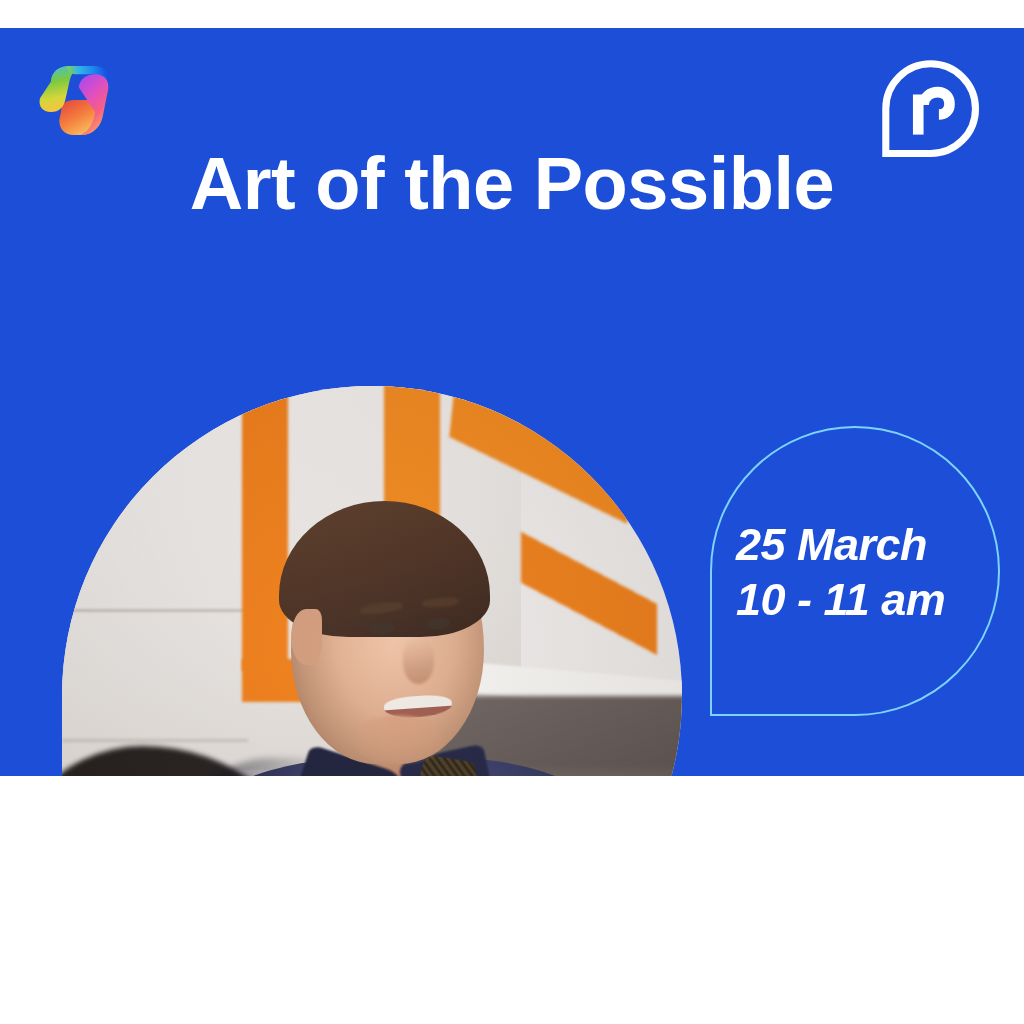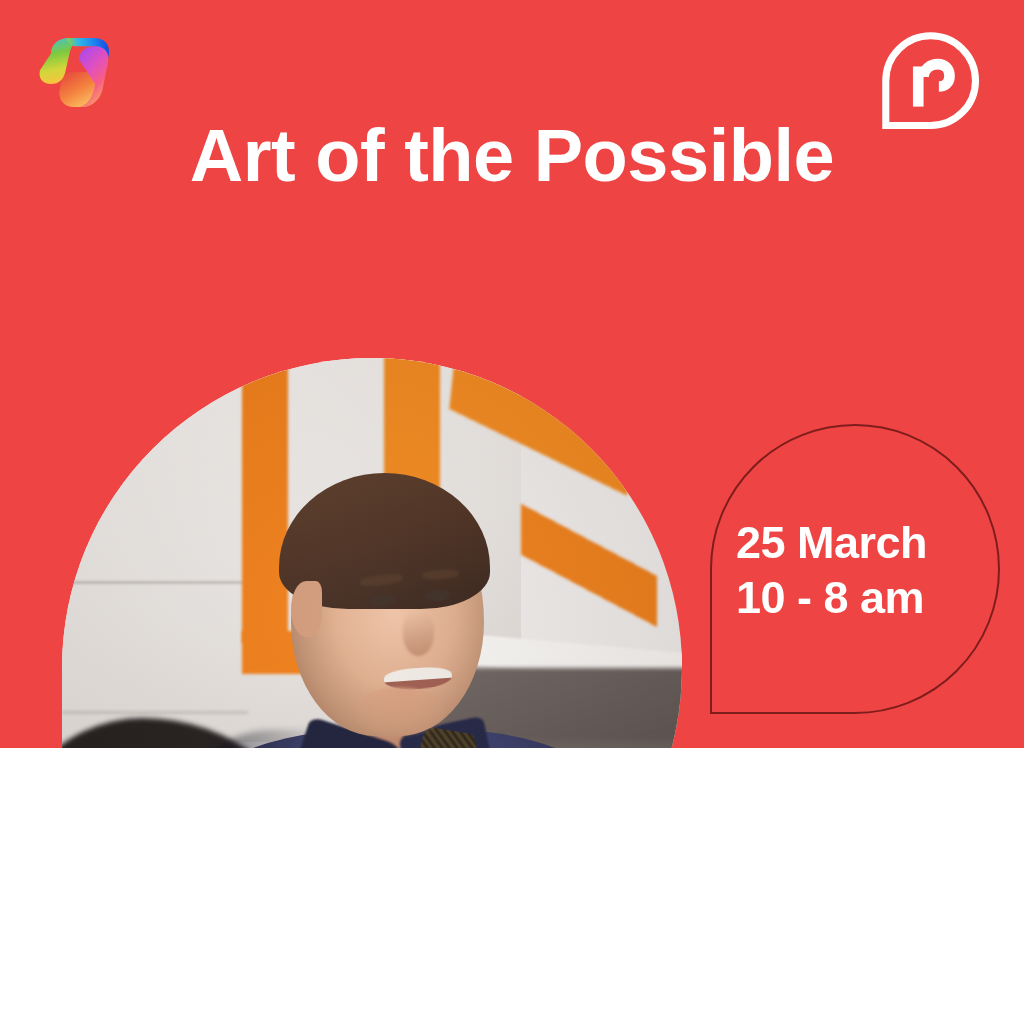--- a/index.html
+++ b/index.html
@@ -5,22 +5,23 @@
   html, body {
     margin: 0;
     padding: 0;
     background: #ffffff;
   }
   .poster {
     position: relative;
     width: 1024px;
     height: 748px;
     overflow: hidden;
-    background: #ef4444;
+    background: #1d4ed8;
     font-family: "Liberation Sans", sans-serif;
+    margin-top: 28px;
   }
 
   
   .copilot-logo {
     position: absolute;
     left: 28px;
     top: 26px;
     width: 92px;
     height: 92px;
   }
@@ -339,26 +340,27 @@
   
   .ph-grade {
     position: absolute; inset: 0;
     background: radial-gradient(ellipse 80% 80% at 46% 42%, rgba(255,255,255,0.05), rgba(30,20,10,0.12) 100%);
   }
 
   
   .date-badge {
     position: absolute;
     left: 710px;
-    top: 424px;
+    top: 398px;
     width: 290px;
     height: 290px;
-    border: 2px solid #7f1d1d;
+    border: 2px solid #7dd3fc;
     border-radius: 50% 50% 50% 0 / 50% 50% 50% 0;
     box-sizing: border-box;
+    font-style: italic;
   }
   .date-text {
     position: absolute;
     left: 24px;
     top: 90px;
     width: 250px;
     color: #ffffff;
     font-size: 45px;
     font-weight: 600;
     line-height: 1.22;
@@ -464,17 +466,17 @@
         <div class="frond" style="left:0%;  top:86%; width:26%; transform:rotate(42deg);"></div>
         <div class="frond" style="left:26%; top:58%; width:46%; transform:rotate(-2deg);"></div>
       </div>
       <div class="ph-grade"></div>
     </div>
   </div>
 
   <div class="date-badge">
     <div class="date-text">
       <span class="date-line">25 March</span>
-      <span class="date-line">10 - 8 am</span>
+      <span class="date-line">10 - 11 am</span>
     </div>
   </div>
 
 </div>
 
 </body></html>

